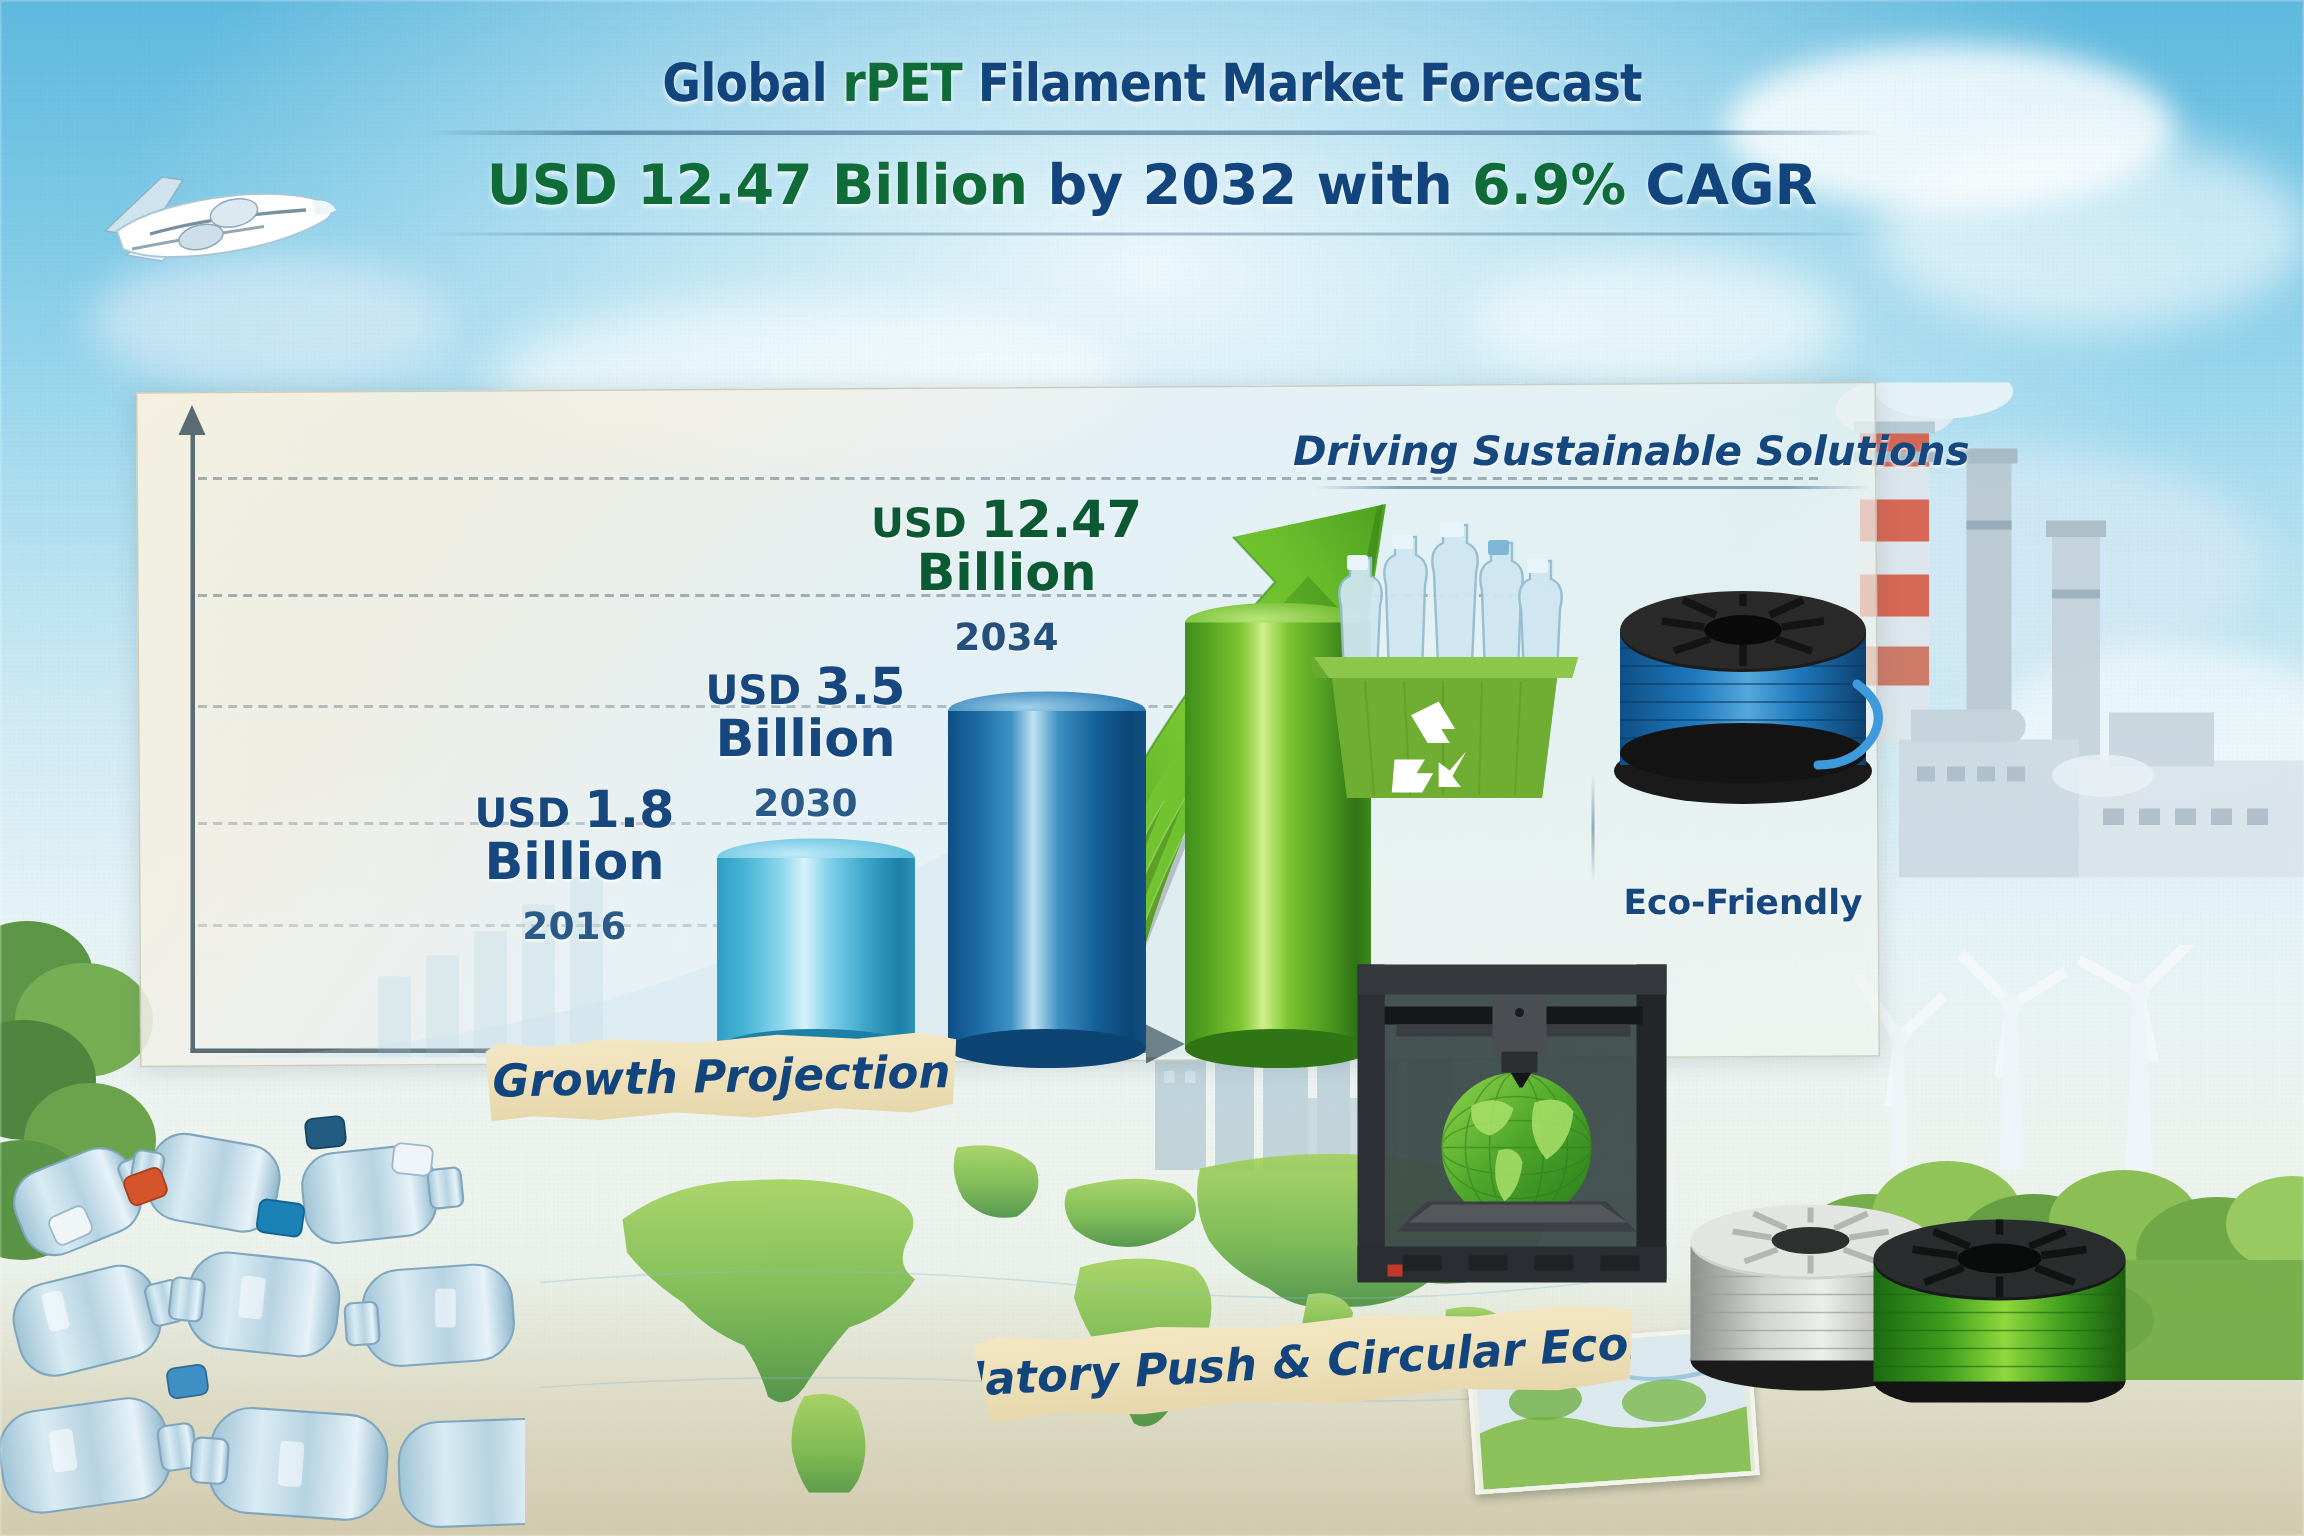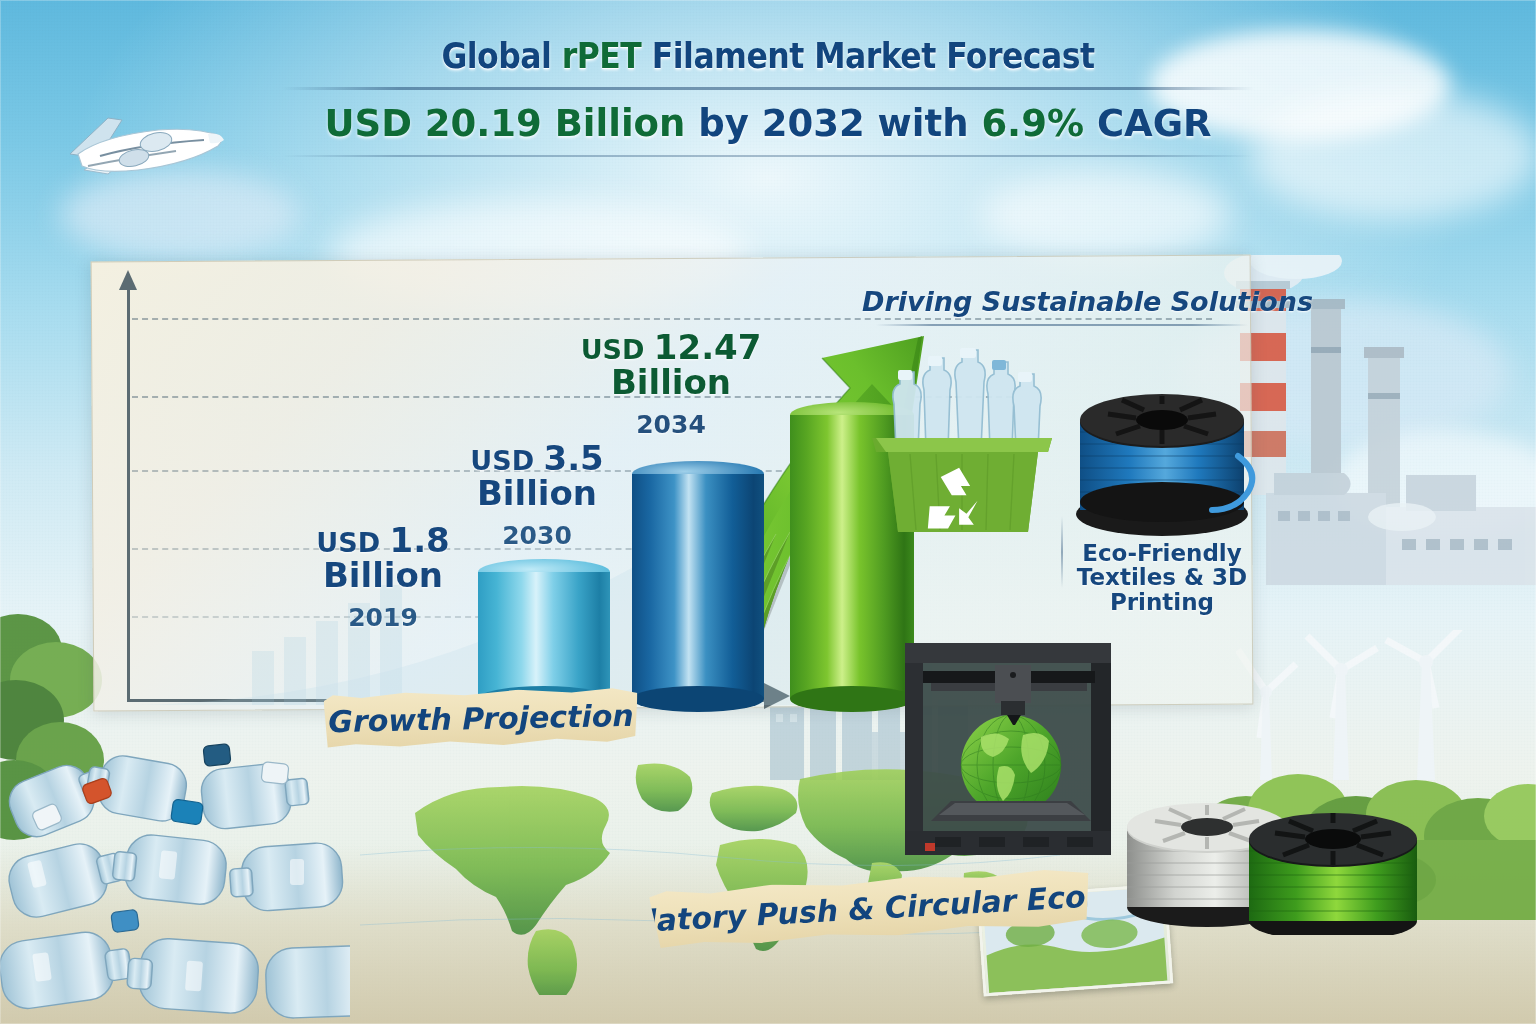--- a/index.html
+++ b/index.html
@@ -403,21 +403,21 @@
       <div class="body"></div>
       <div class="btm"></div>
     </div>
   </div>
 
   <div class="blab" style="left:288px;top:523px;width:190px;">
     <div class="l1">
       <span>USD </span><span class="big">1.8</span>
     </div>
     <div class="l2">Billion</div>
-    <div class="yr">2019</div>
+    <div class="yr">2016</div>
   </div>
 
   <div class="blab" style="left:442px;top:441px;width:190px;">
     <div class="l1">
       <span>USD </span><span class="big">3.5</span>
     </div>
     <div class="l2">Billion</div>
     <div class="yr">2030</div>
   </div>
 
@@ -518,21 +518,20 @@
             <path d="M60 66 L82 76"></path>
               <path d="M140 66 L118 76"></path>
             <path d="M54 100 L78 92"></path>
               <path d="M146 100 L122 92"></path>
             <path d="M100 110 L100 96"></path>
           </g>
           <path d="M176 122 q22 16 10 36 q-12 18 -36 18" stroke="#3f9add" stroke-width="6" fill="none" stroke-linecap="round"></path>
         </svg>
         <div class="sol-cap">
           <div>Eco-Friendly</div>
-          <div>Textiles &amp; 3D Printing</div>
         </div>
       </div>
     </div>
     <div class="sol-divider"></div>
   </div>
 
   <svg class="printer" viewBox="0 0 230 250">
     <defs>
       <linearGradient id="glob" x1="0" y1="0" x2="1" y2="1">
         <stop offset="0%" stop-color="#8fd44a"></stop>
@@ -724,20 +723,20 @@
       <rect x="196" y="246" width="16" height="30" rx="3" transform="rotate(4 204 261)"></rect>
     </g>
   </svg>
 
   <div class="header">
     <div class="title">
       <span>Global </span><span class="g">rPET</span><span> Filament Market Forecast</span>
     </div>
     <div class="rule"></div>
     <div class="subtitle">
-      <span class="g">USD 20.19 Billion</span><span class="lt"> by 2032 with </span><span class="g">6.9%</span><span> CAGR</span>
+      <span class="g">USD 12.47 Billion</span><span class="lt"> by 2032 with </span><span class="g">6.9%</span><span> CAGR</span>
     </div>
     <div class="rule2"></div>
   </div>
 
   <div class="grain"></div>
   <div class="frame"></div>
 </div>
 
 </body></html>

